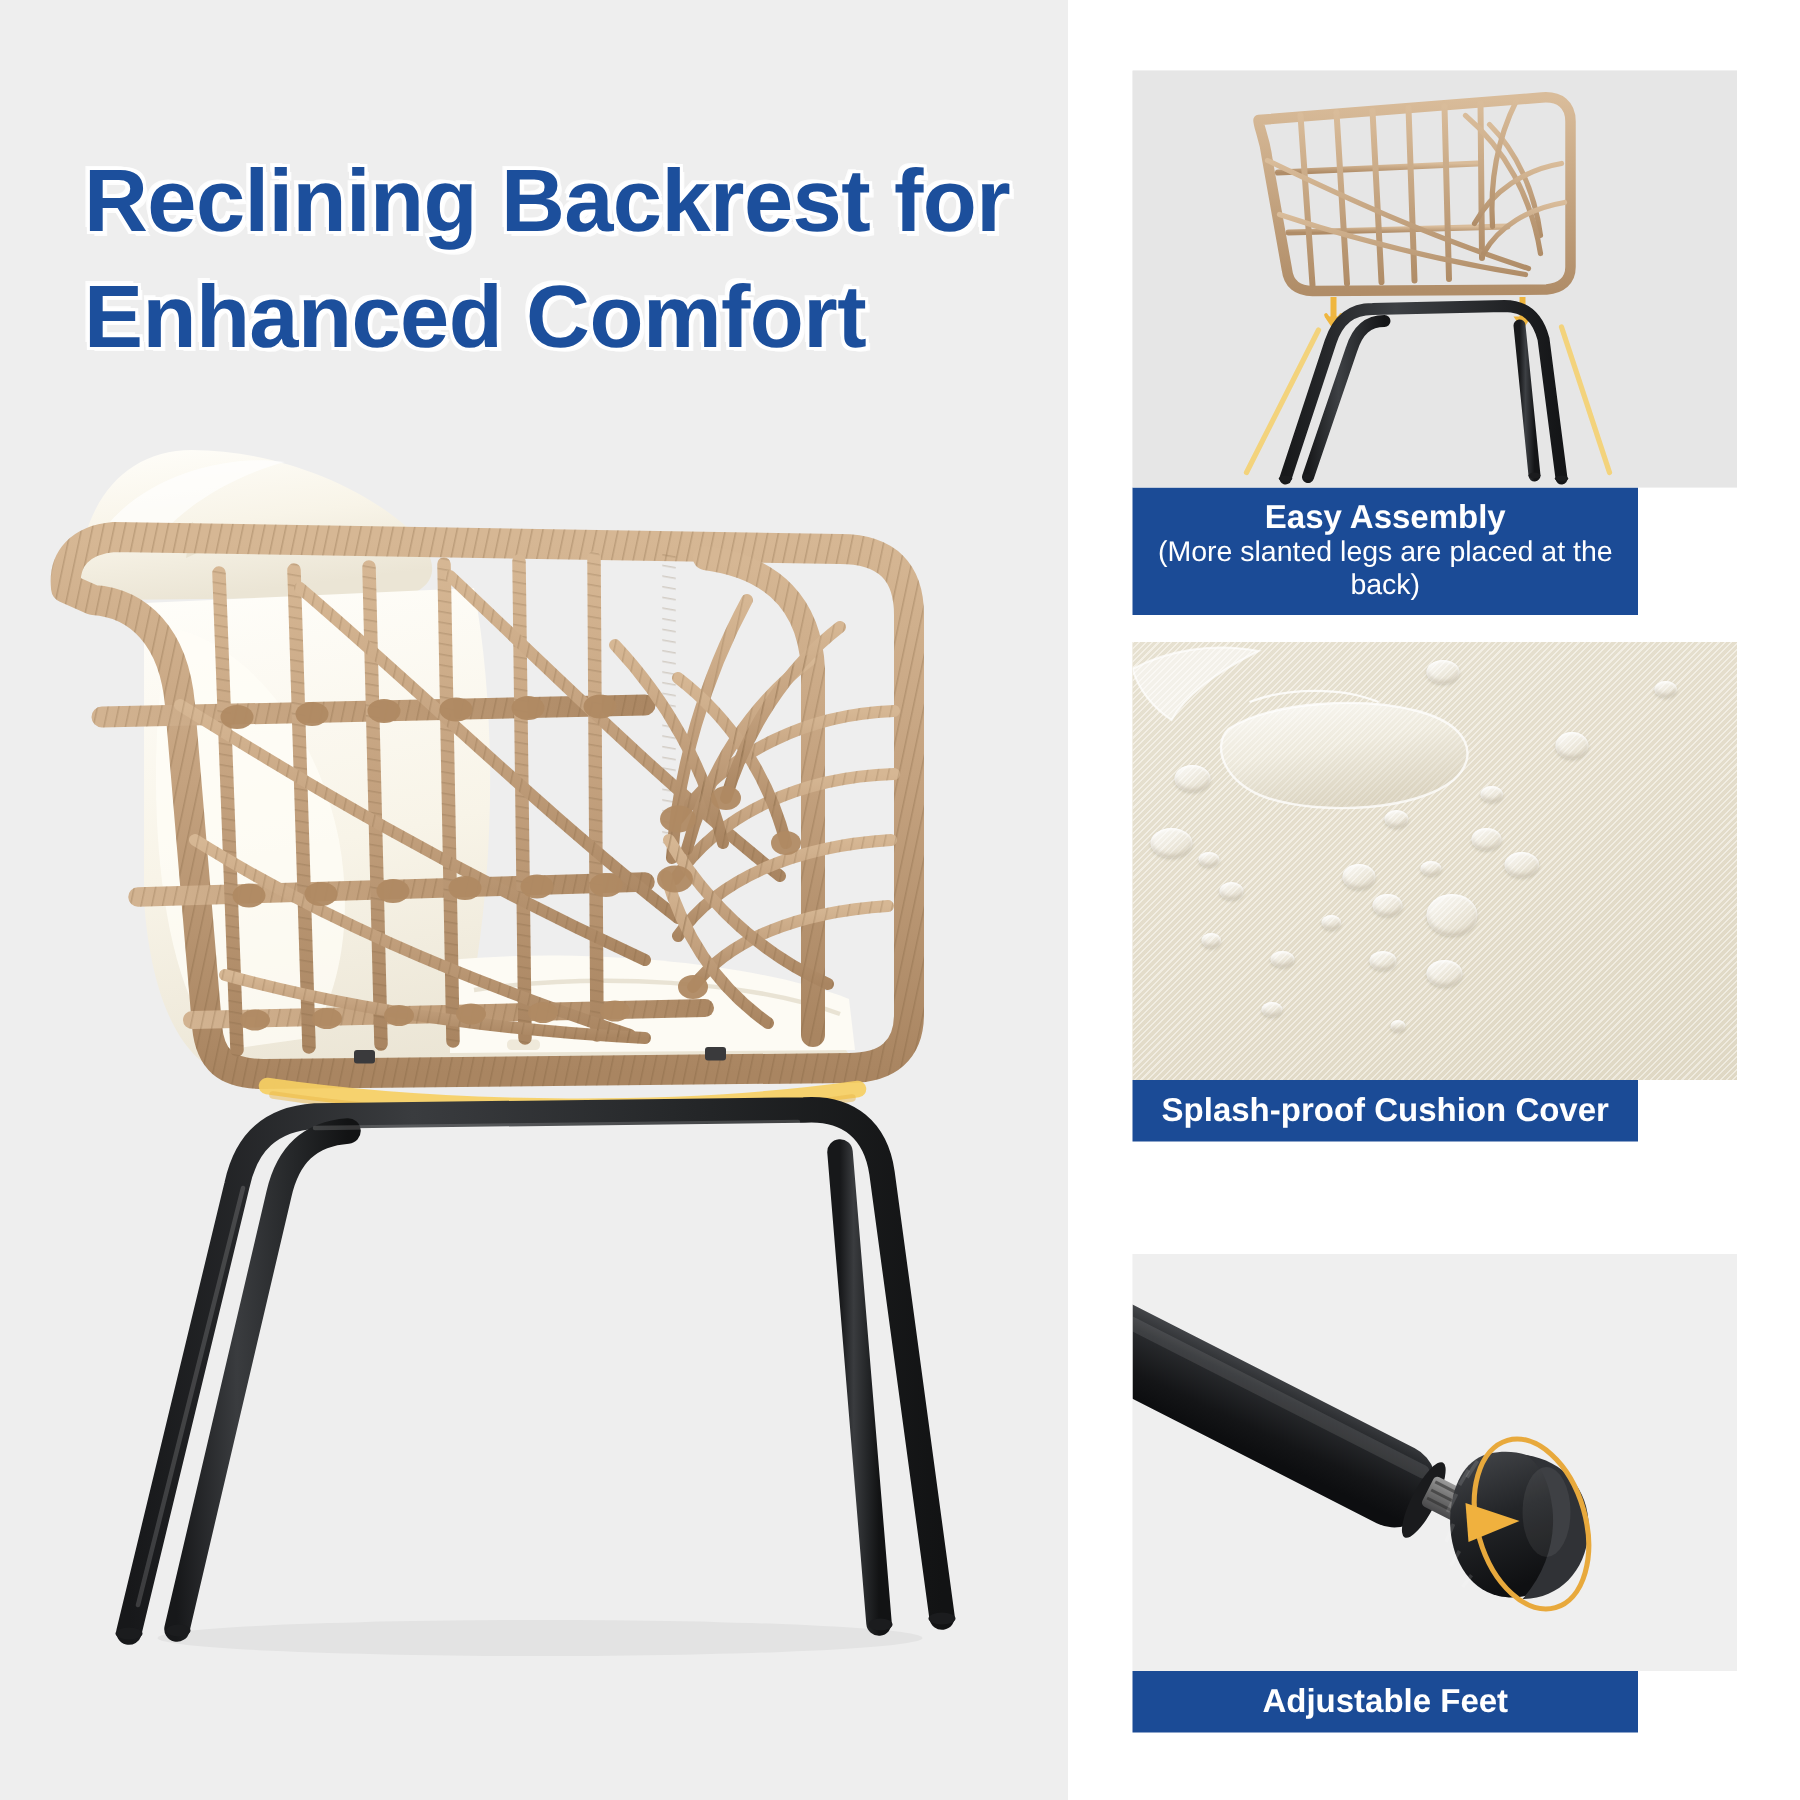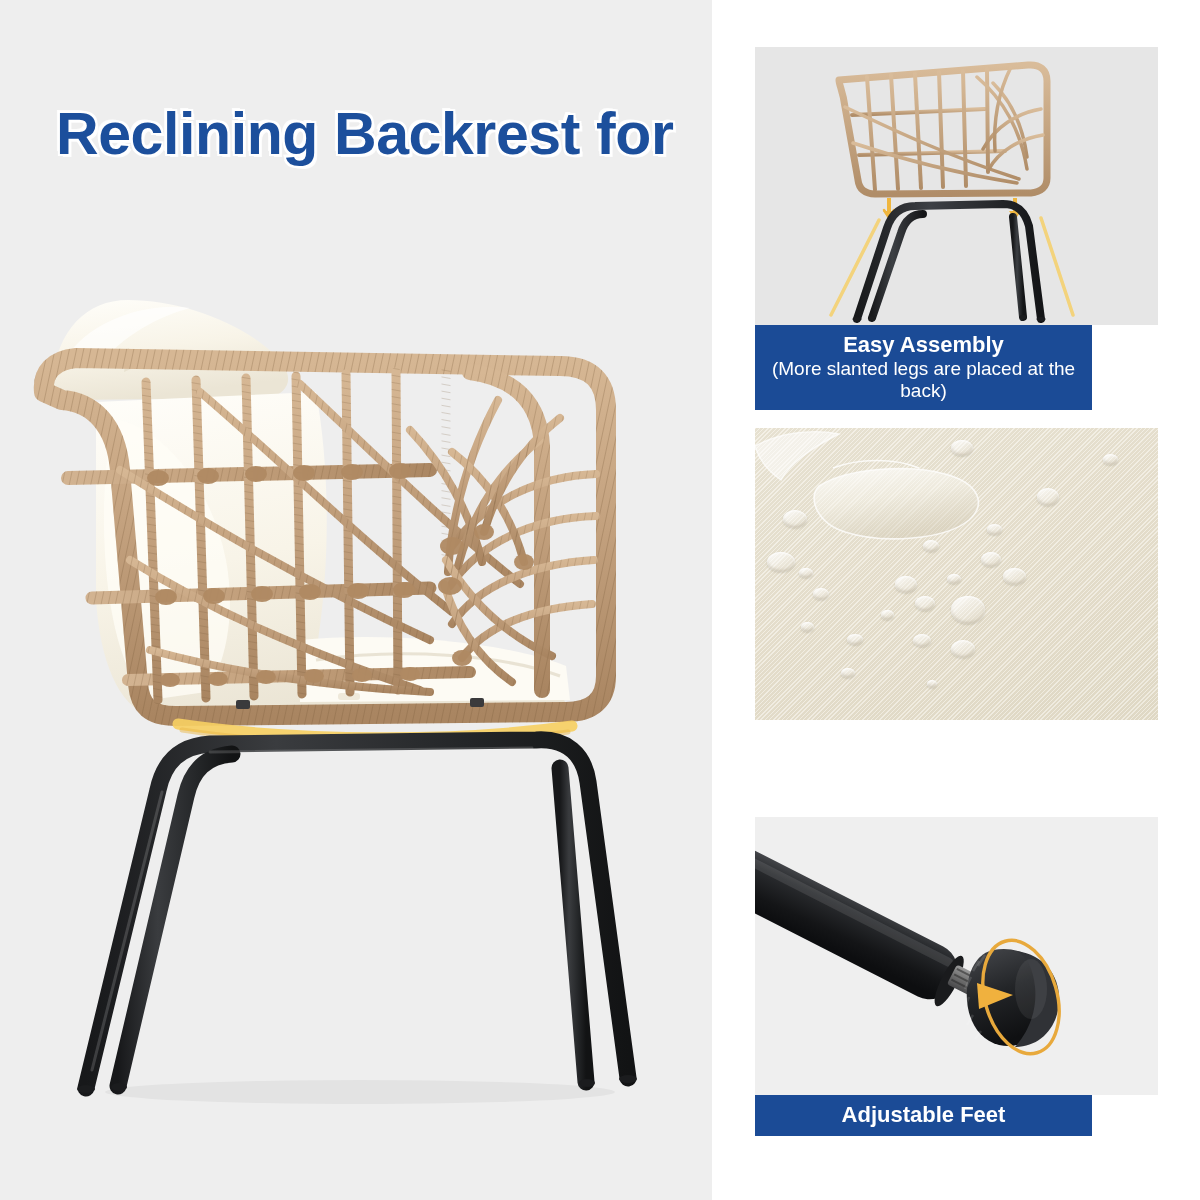--- a/index.html
+++ b/index.html
@@ -37,21 +37,21 @@
     background:#1b4b96; color:#ffffff; text-align:center;
     padding:7px 4px 9px; line-height:1.14;
   }
   .cap .t { font-size:22px; font-weight:bold; display:block; }
   .cap .s { font-size:19px; font-weight:normal; display:block; margin-top:1px; }
 
   #panel-assembly      { top:47px; }
   #panel-assembly .pic { height:278px; background:#e6e6e6; }
   #panel-splash        { top:428px; }
   #panel-splash .pic   { height:292px; background:#e9e3d3; }
-  #panel-feet          { top:817px; }
+  #panel-feet          { top:836px; }
   #panel-feet .pic     { height:278px; background:#efefef; }
 
   
   .fabric { position:absolute; inset:0;
     background:
       repeating-linear-gradient(135deg, rgba(255,255,255,.40) 0 1px, rgba(0,0,0,.022) 1px 3px),
       linear-gradient(160deg,#ece6d6 0%,#e9e2d0 45%,#e4ddc9 100%);
   }
   .drop { position:absolute; border-radius:50%;
     background:linear-gradient(150deg, rgba(255,255,255,.92), rgba(255,255,255,.30) 55%, rgba(214,206,186,.45));
@@ -60,20 +60,21 @@
 </style>
 </head>
 <body>
 
 <div class="stage">
 
   <div class="hero">
 
     <div class="headline">
       <span>Reclining Backrest for</span><br>
+      <span>Enhanced Comfort</span>
     </div>
 
     <svg class="chair" viewBox="0 0 712 1200">
       <defs>
         <linearGradient id="rat" x1="0" y1="0" x2="0" y2="1">
           <stop offset="0" stop-color="#d6b794"></stop>
           <stop offset=".45" stop-color="#c4a27f"></stop>
           <stop offset="1" stop-color="#a98561"></stop>
         </linearGradient>
         <linearGradient id="ratH" x1="0" y1="0" x2="1" y2="0">
@@ -383,20 +384,23 @@
       <div class="drop" style="left:160px;top:168px;width:20px;height:15px;"></div>
       <div class="drop" style="left:196px;top:168px;width:34px;height:28px;"></div>
       <div class="drop" style="left:126px;top:182px;width:13px;height:10px;"></div>
       <div class="drop" style="left:46px;top:194px;width:13px;height:10px;"></div>
       <div class="drop" style="left:158px;top:206px;width:18px;height:13px;"></div>
       <div class="drop" style="left:196px;top:212px;width:24px;height:18px;"></div>
       <div class="drop" style="left:92px;top:206px;width:16px;height:11px;"></div>
       <div class="drop" style="left:86px;top:240px;width:14px;height:10px;"></div>
       <div class="drop" style="left:172px;top:252px;width:10px;height:8px;"></div>
     </div>
+    <div class="cap">
+      <span class="t">Splash-proof Cushion Cover</span>
+    </div>
   </div>
 
   <div class="panel" id="panel-feet">
     <div class="pic">
       <svg viewBox="0 0 403 278" width="403" height="278">
         <defs>
           <linearGradient id="tube" x1="0" y1="0" x2="0.2" y2="1">
             <stop offset="0" stop-color="#4a4c50"></stop>
             <stop offset=".28" stop-color="#2a2c2f"></stop>
             <stop offset=".75" stop-color="#141517"></stop>

